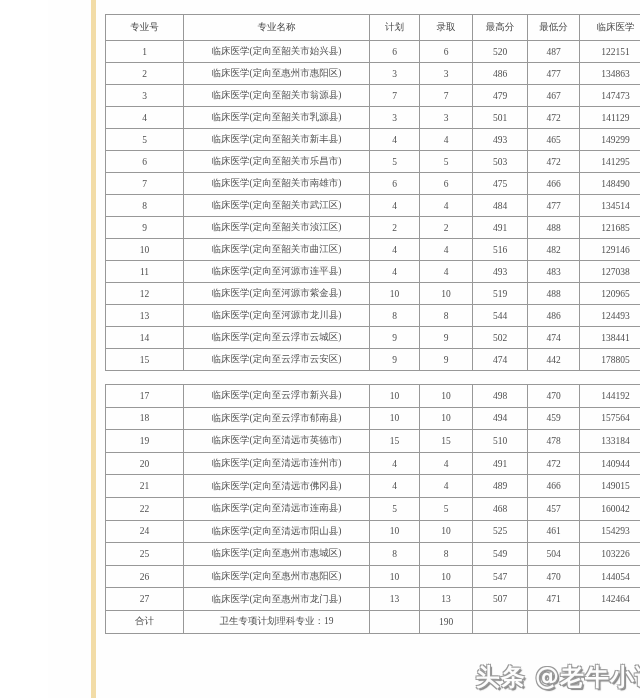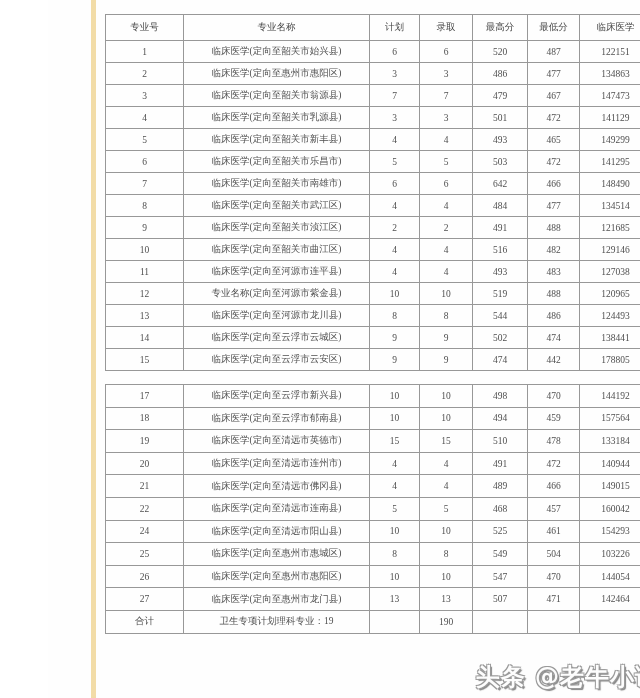--- a/index.html
+++ b/index.html
@@ -122,21 +122,21 @@
             <td>5</td>
             <td>503</td>
             <td>472</td>
             <td>141295</td>
           </tr>
           <tr>
             <td>7</td>
             <td>临床医学(定向至韶关市南雄市)</td>
             <td>6</td>
             <td>6</td>
-            <td>642</td>
+            <td>475</td>
             <td>466</td>
             <td>148490</td>
           </tr>
           <tr>
             <td>8</td>
             <td>临床医学(定向至韶关市武江区)</td>
             <td>4</td>
             <td>4</td>
             <td>484</td>
             <td>477</td>
@@ -164,21 +164,21 @@
             <td>11</td>
             <td>临床医学(定向至河源市连平县)</td>
             <td>4</td>
             <td>4</td>
             <td>493</td>
             <td>483</td>
             <td>127038</td>
           </tr>
           <tr>
             <td>12</td>
-            <td>专业名称(定向至河源市紫金县)</td>
+            <td>临床医学(定向至河源市紫金县)</td>
             <td>10</td>
             <td>10</td>
             <td>519</td>
             <td>488</td>
             <td>120965</td>
           </tr>
           <tr>
             <td>13</td>
             <td>临床医学(定向至河源市龙川县)</td>
             <td>8</td>

